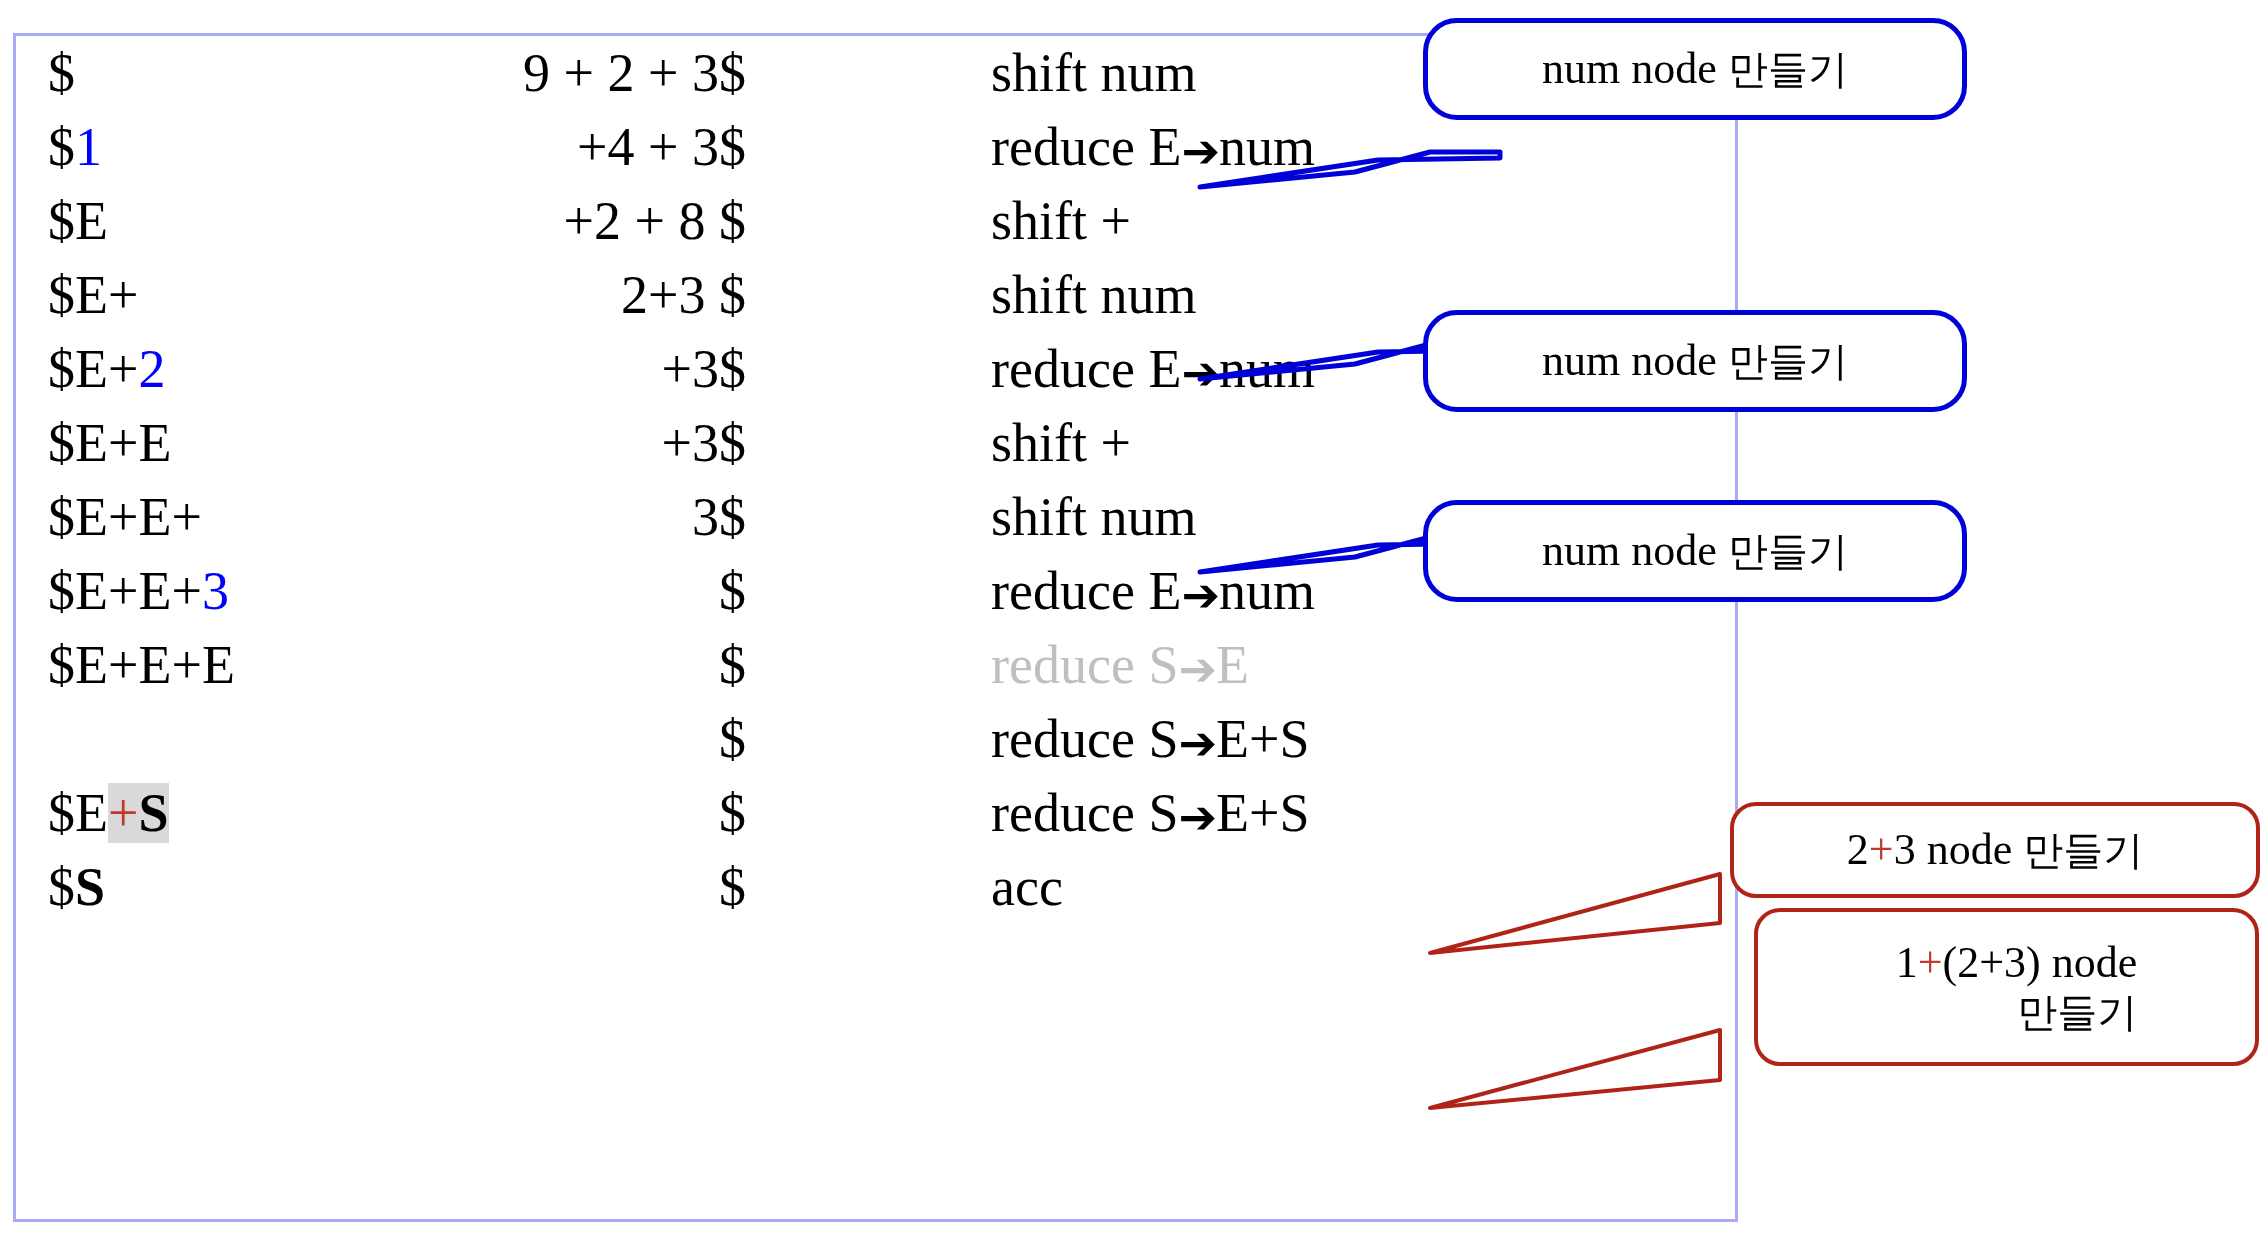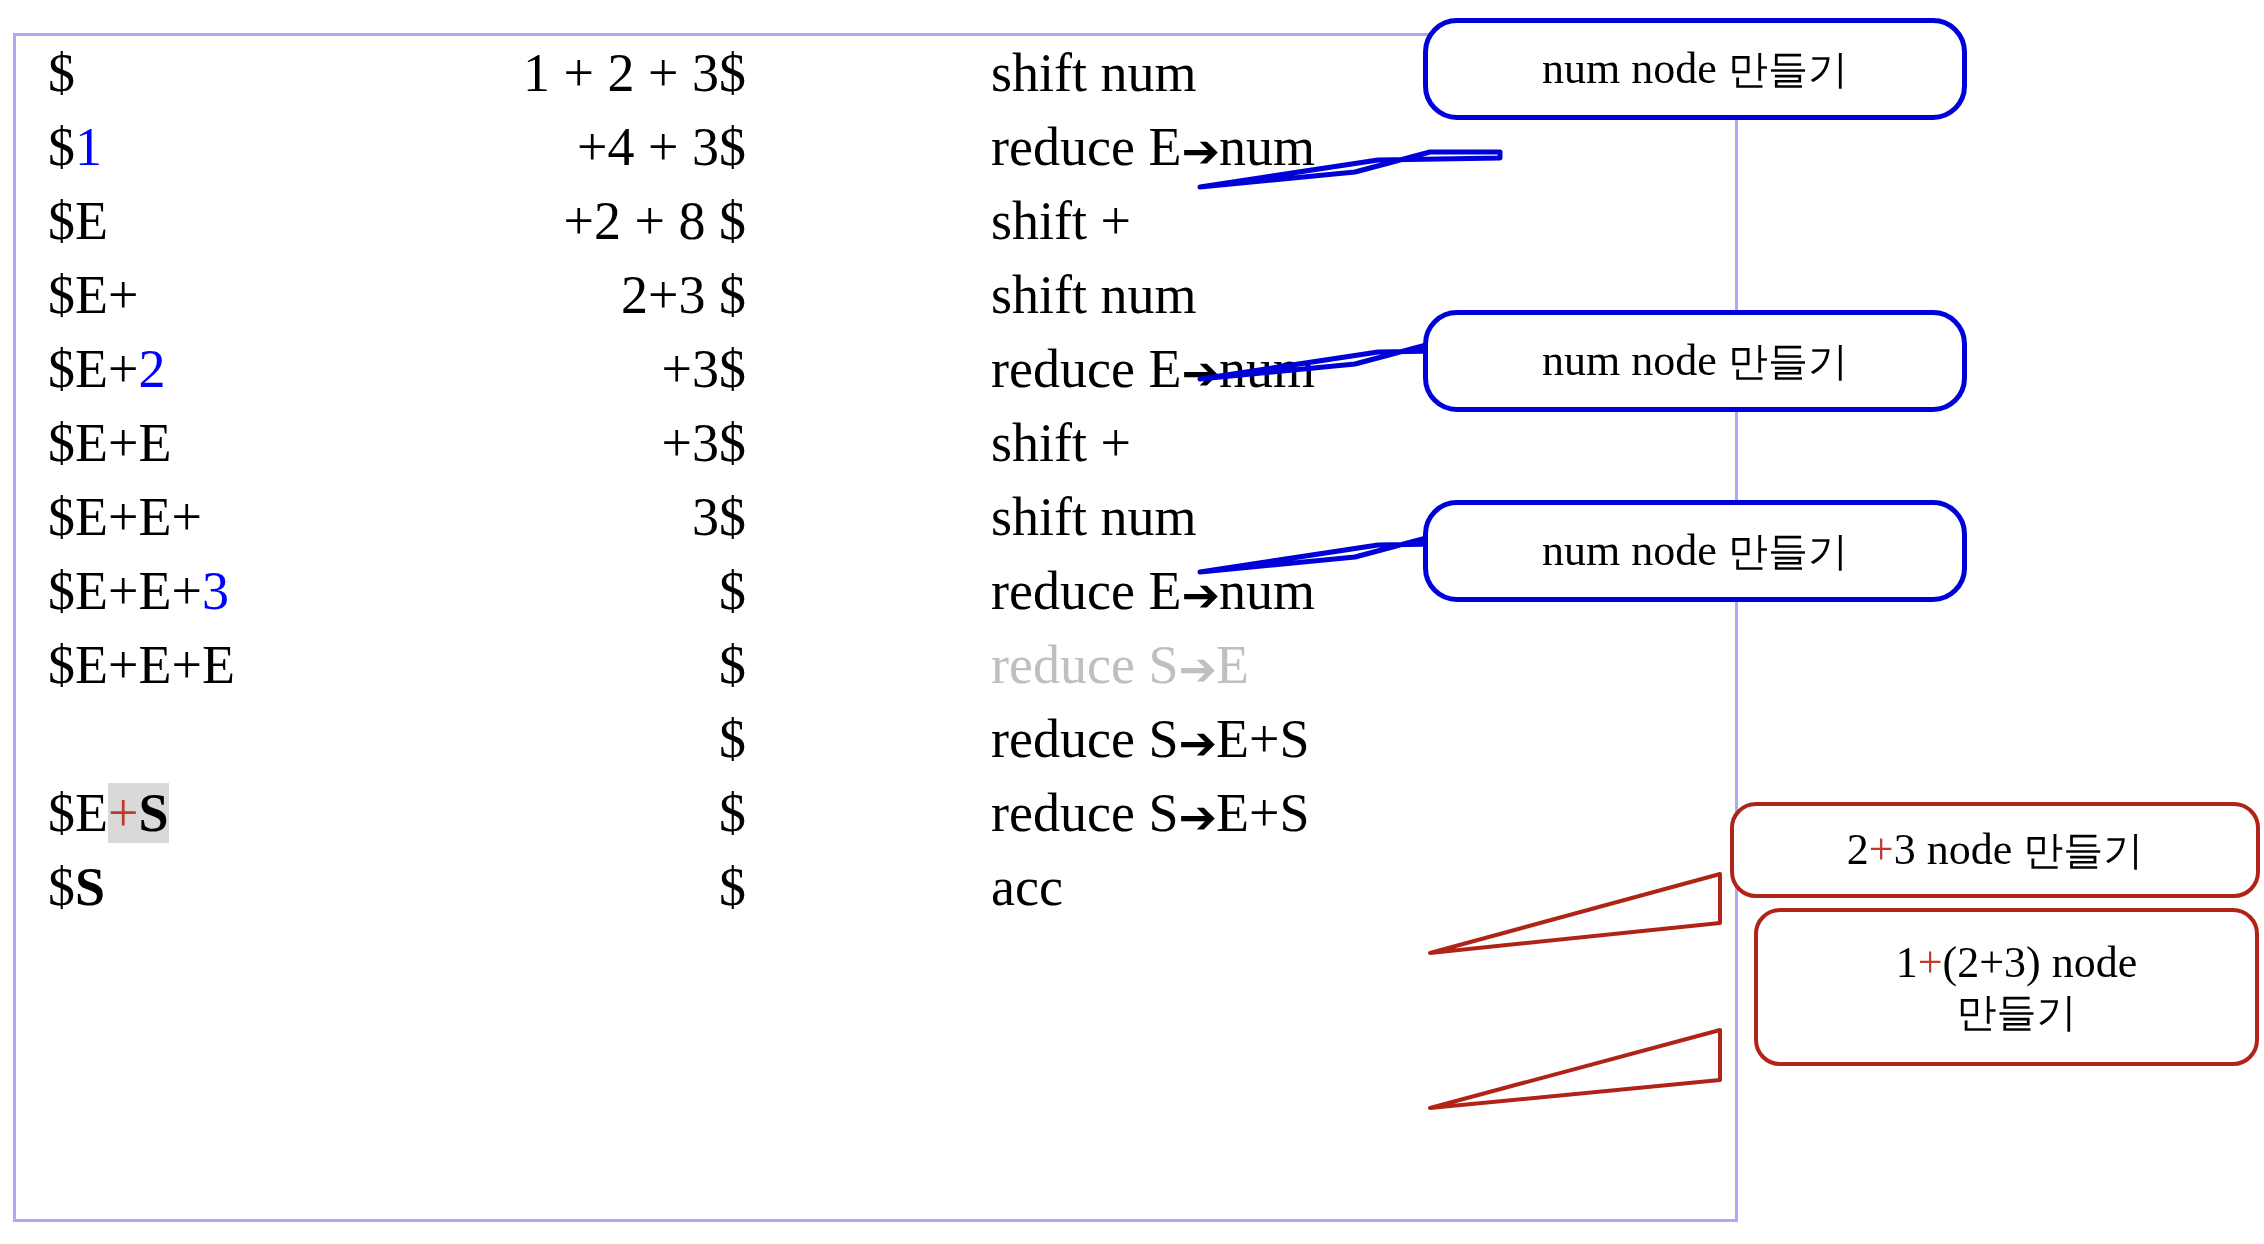--- a/index.html
+++ b/index.html
@@ -86,21 +86,21 @@
   }
 
   
   .callout {
     position: absolute;
     box-sizing: border-box;
     background: #ffffff;
     display: flex;
     align-items: center;
     justify-content: center;
-    text-align: center;
+    text-align: right;
     font-size: 44px;
     color: #000000;
     line-height: 1.12;
     z-index: 6;
   }
   .callout-blue {
     border: 5px solid #0000d8;
     border-radius: 34px;
   }
   .callout-red {
@@ -118,21 +118,21 @@
     font-size: 40px;
   }
 </style>
 </head>
 <body>
 
 <div id="slide-frame">
   <div id="parse-trace">
       <div class="trace-row">
         <div class="cell cell-stack"><span>$</span></div>
-        <div class="cell cell-input">1 + 2 + 3$</div>
+        <div class="cell cell-input">9 + 2 + 3$</div>
         <div class="cell cell-action"><span>shift num</span></div>
       </div>
       <div class="trace-row">
         <div class="cell cell-stack"><span>$</span><span class="blue-tok">1</span></div>
         <div class="cell cell-input">+4 + 3$</div>
         <div class="cell cell-action"><span>reduce E</span><span class="arrow">➔</span><span>num</span></div>
       </div>
       <div class="trace-row">
         <div class="cell cell-stack"><span>$E</span></div>
         <div class="cell cell-input">+2 + 8 $</div>

